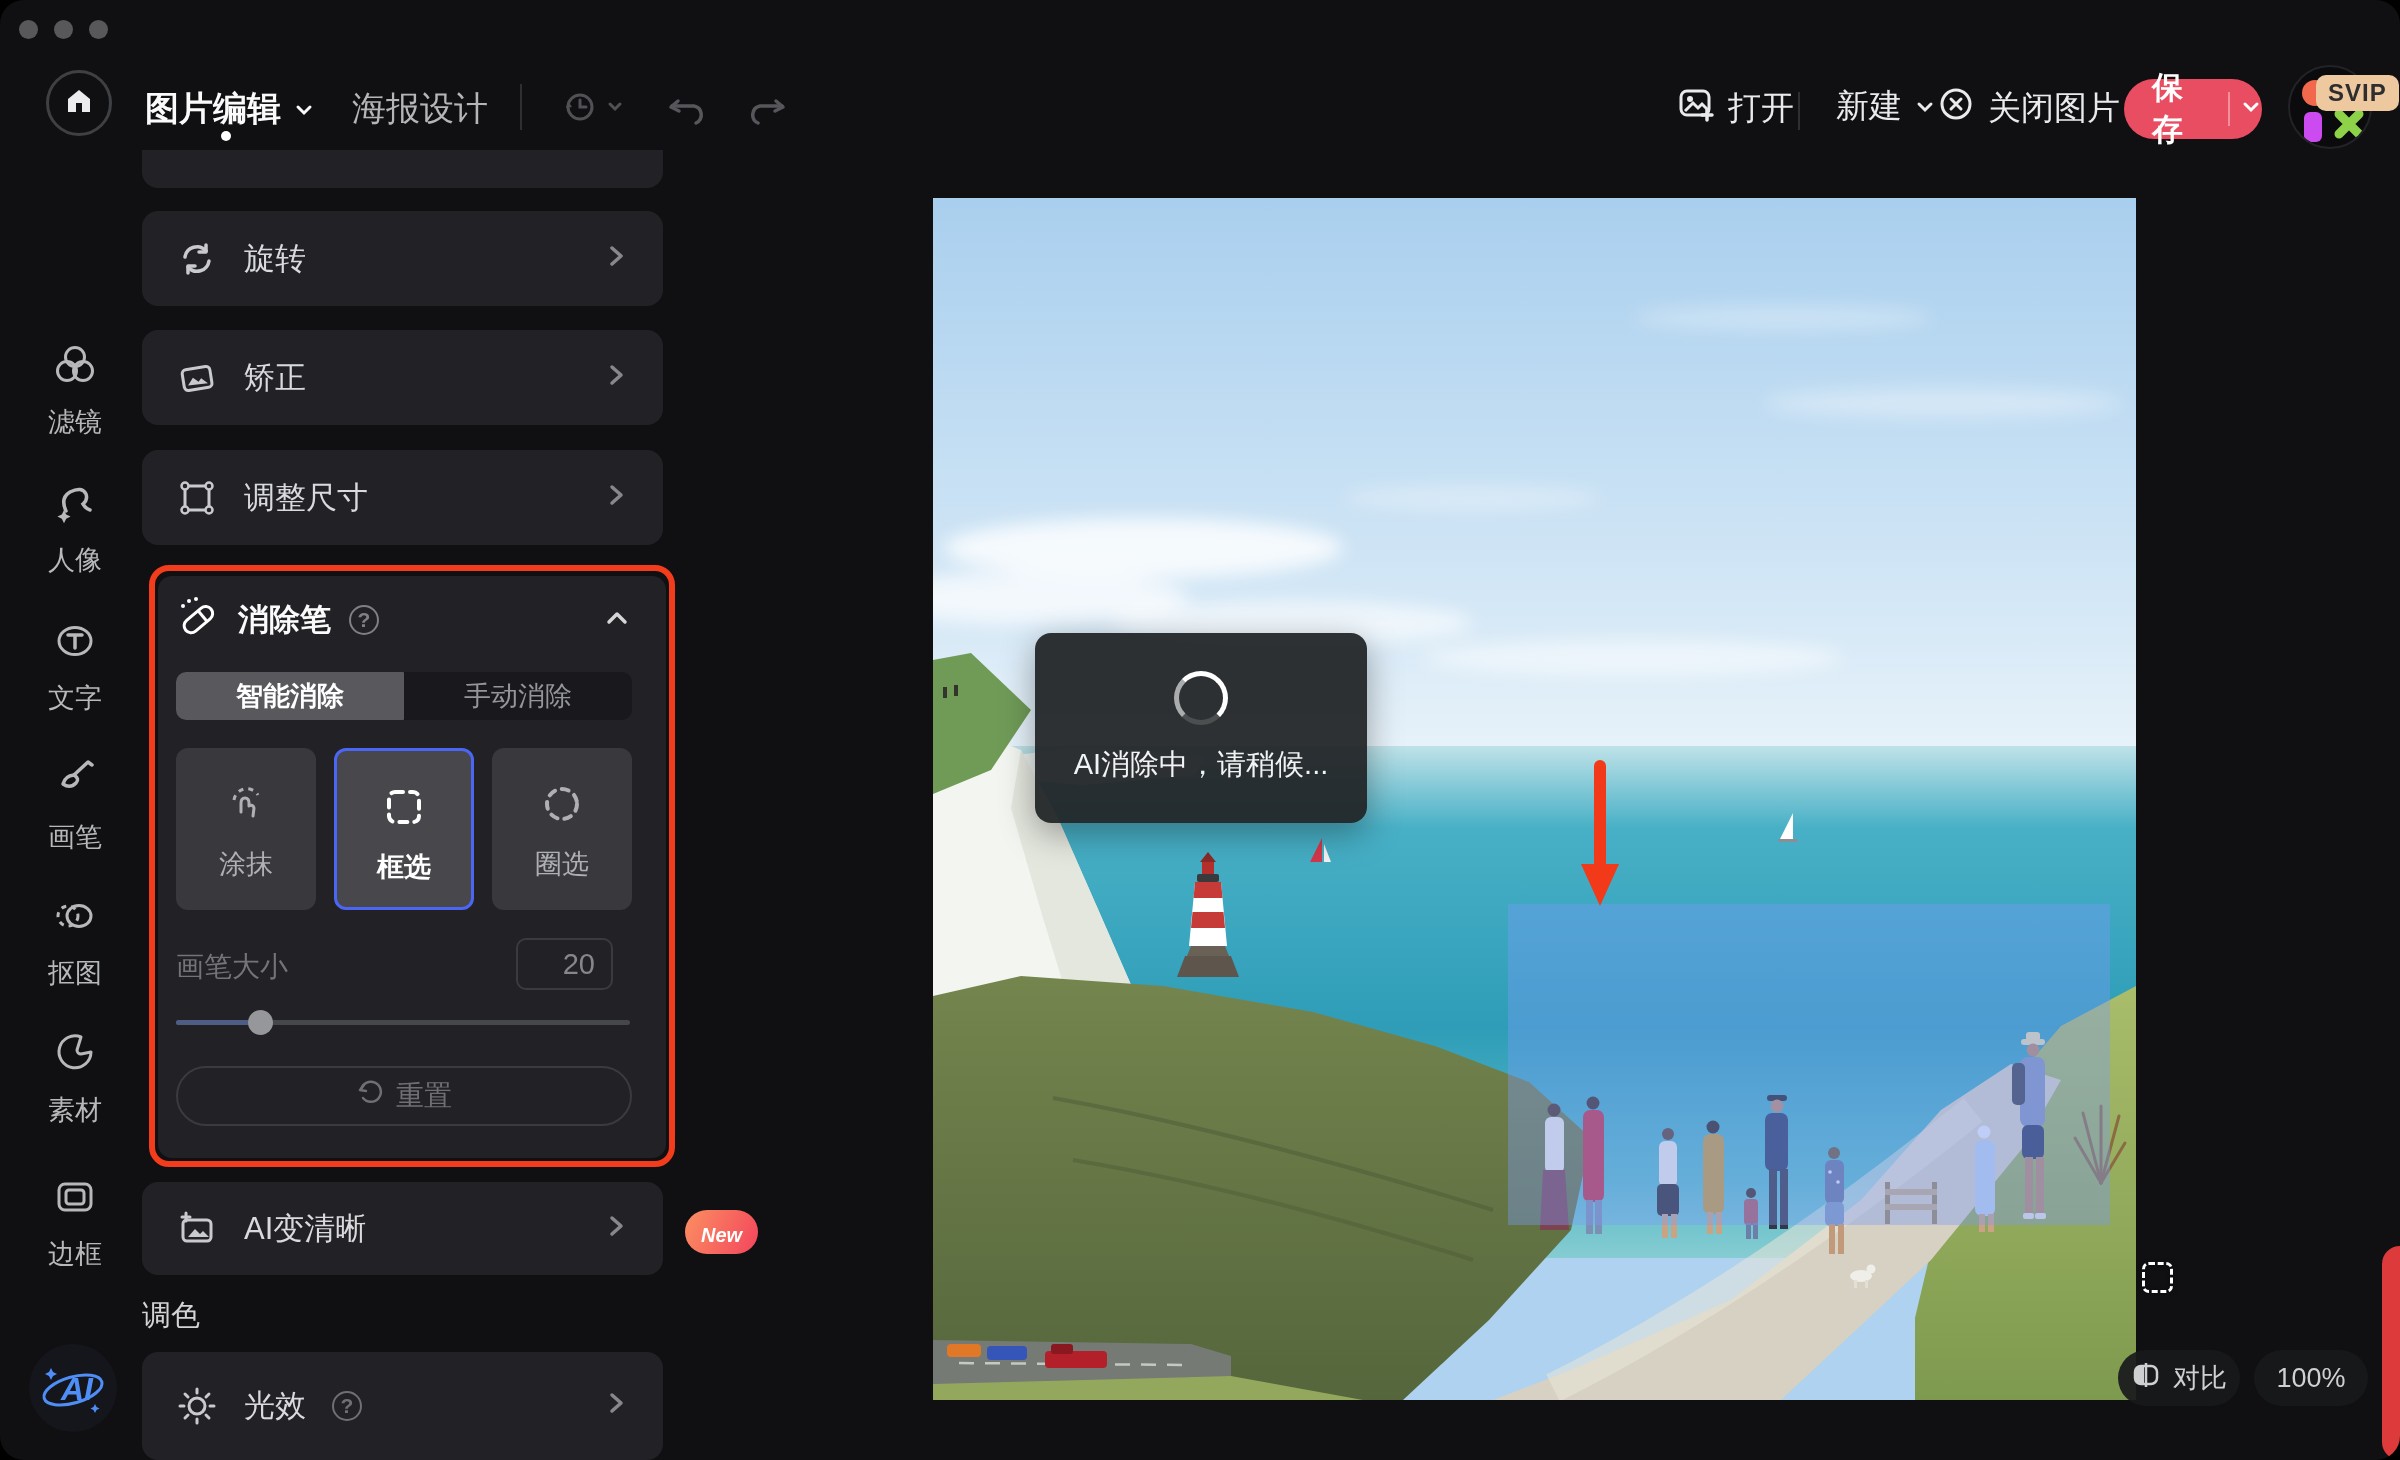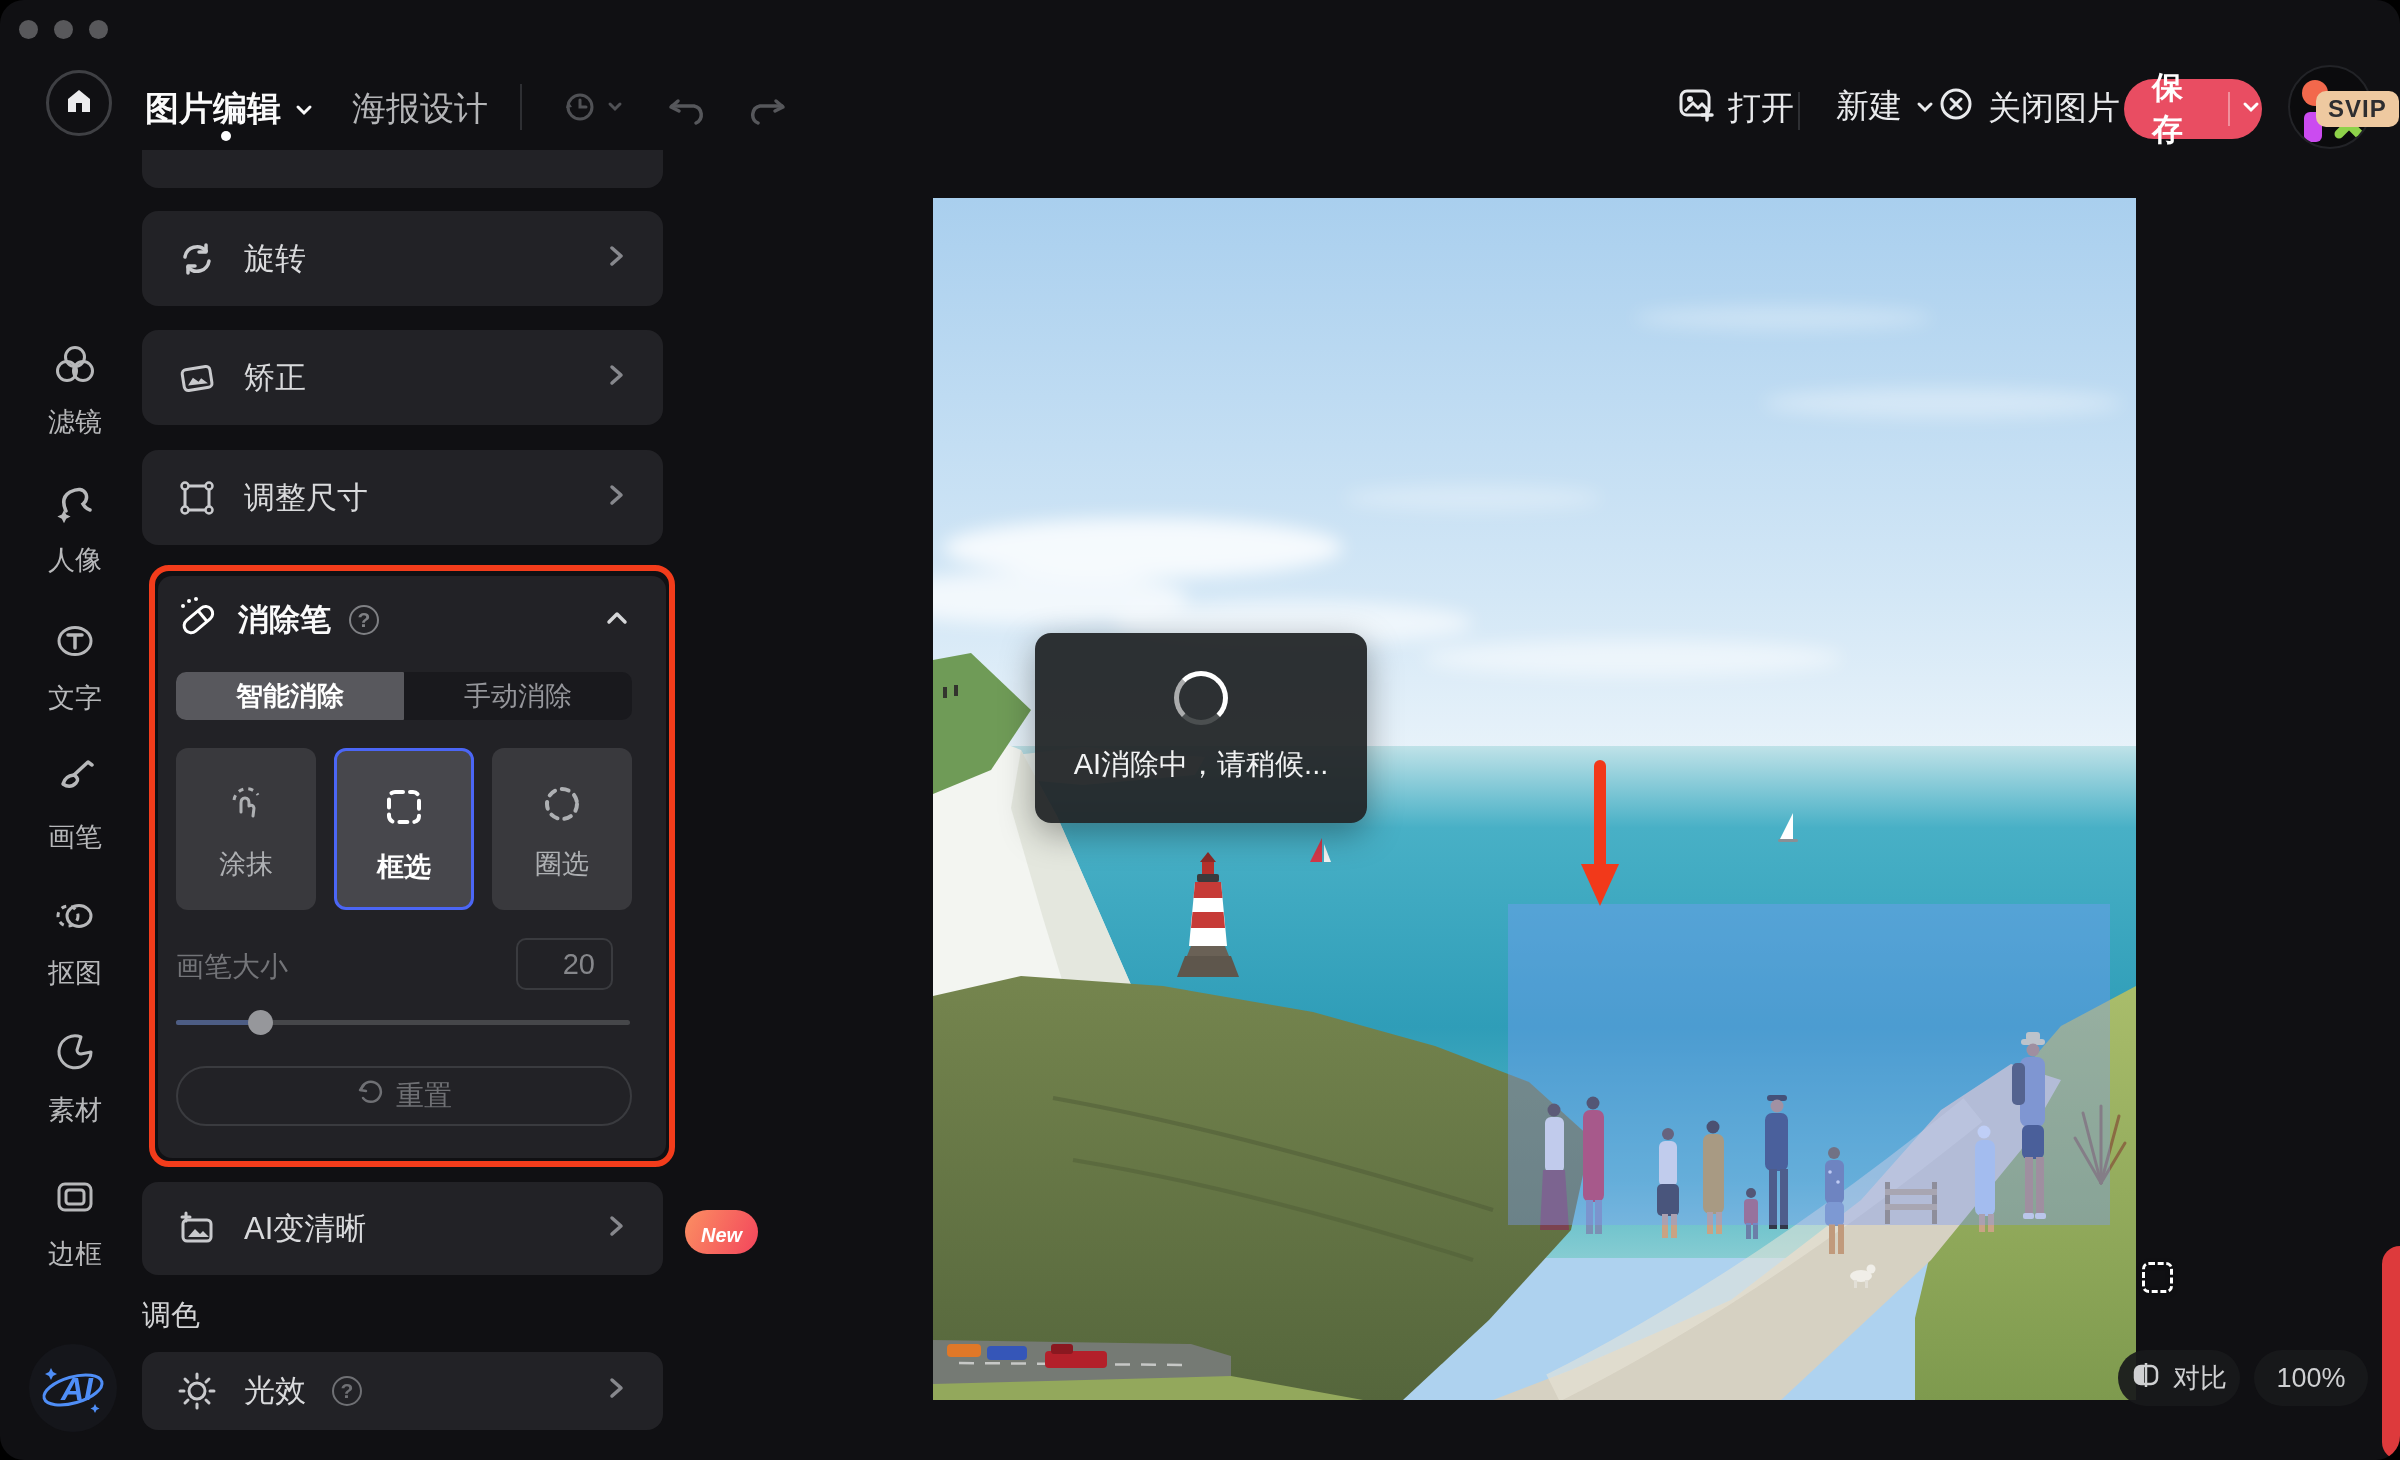--- a/index.html
+++ b/index.html
@@ -16,21 +16,21 @@
   .tab-dot { position:absolute; left:221px; top:131px; width:10px; height:10px; border-radius:50%; background:#fff; }
   .v-div { position:absolute; width:2px; background:#2e2f33; }
   .hist-ic { position:absolute; color:#505155; display:flex; align-items:center; gap:6px; }
   .ghost-ic { position:absolute; color:#56575b; }
 
   .tb-right { position:absolute; top:84px; display:flex; align-items:center; gap:12px; color:#e9eaec; font-size:33px; }
   .save-pill { position:absolute; left:2124px; top:79px; width:138px; height:60px; border-radius:30px; background:#e94d62; display:flex; align-items:center; color:#fff; }
   .save-pill .lbl { font-size:31px; font-weight:bold; padding-left:28px; }
   .save-pill .sep { width:2px; height:34px; background:rgba(255,255,255,.38); margin-left:18px; }
   .avatar { position:absolute; left:2288px; top:65px; width:84px; height:84px; border-radius:50%; background:#0b0b0d; border:2px solid #222327; overflow:hidden; }
-  .svip { position:absolute; left:2316px; top:91px; padding:4px 12px; border-radius:10px; background:#eec9a0; color:#2e2e30; font-size:24px; font-weight:bold; letter-spacing:1px; }
+  .svip { position:absolute; left:2316px; top:75px; padding:4px 12px; border-radius:10px; background:#eec9a0; color:#2e2e30; font-size:24px; font-weight:bold; letter-spacing:1px; }
 
   
   .side-item { position:absolute; left:0; width:150px; text-align:center; color:#b7b8ba; cursor:pointer; }
   .side-item .lab { display:block; margin-top:12px; font-size:27px; }
   .side-item.active .lab { color:#fafafa; font-weight:bold; }
   .active-pill { display:inline-flex; width:66px; height:56px; border-radius:19px; background:#fff; color:#111; align-items:center; justify-content:center; }
   .ai-logo { position:absolute; left:29px; top:1344px; width:88px; height:88px; border-radius:50%; background:#15161b; display:flex; align-items:center; justify-content:center; }
 
   
   .stub-card { position:absolute; left:142px; top:150px; width:521px; height:38px; background:#222226; border-radius:0 0 16px 16px; }
@@ -377,21 +377,21 @@
     </span>
     <span>AI变清晰</span>
     <span class="new-badge"><span>New</span></span>
     <span class="chev"><svg width="26" height="26" viewBox="0 0 26 26">
           <path d="M9 5 l9 8 -9 8" fill="none" stroke="currentColor" stroke-width="3.5" stroke-linecap="round" stroke-linejoin="round"></path>
         </svg></span>
   </div>
 
   <div class="sec-label">调色</div>
 
-  <div class="p-card" style="top:1352px; height:78px">
+  <div class="p-card" style="top:1352px; height:108px">
     <span class="icn">
       <svg width="42" height="42" viewBox="0 0 42 42">
           <circle cx="21" cy="21" r="8" fill="none" stroke="currentColor" stroke-width="3"></circle>
           <g stroke="currentColor" stroke-width="3" stroke-linecap="round">
             <path d="M21 4 v4"></path>
             <path d="M21 34 v4"></path>
             <path d="M4 21 h4"></path>
             <path d="M34 21 h4"></path>
             <path d="M9 9 l3 3"></path>
             <path d="M30 30 l3 3"></path>

